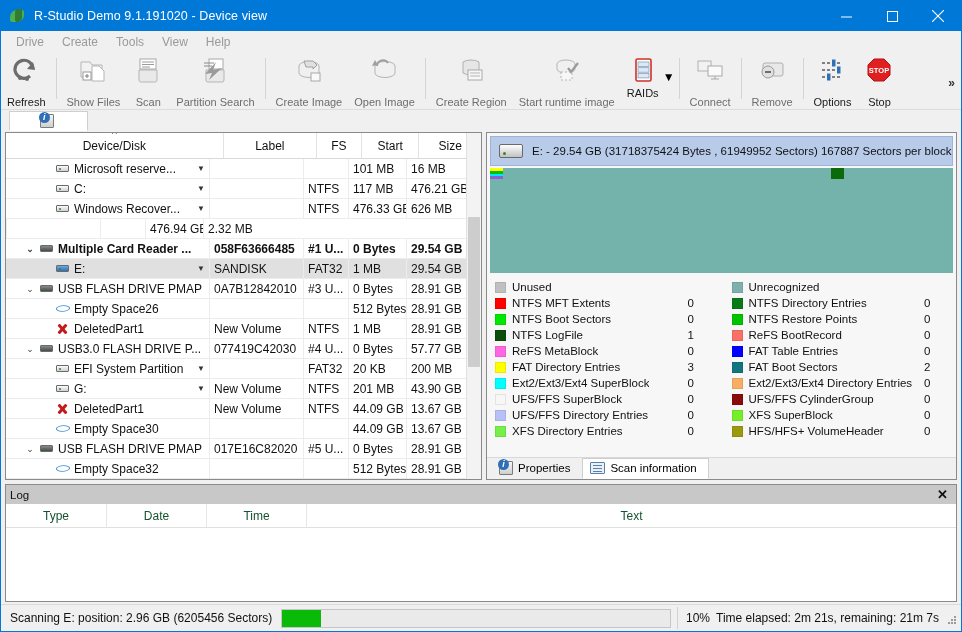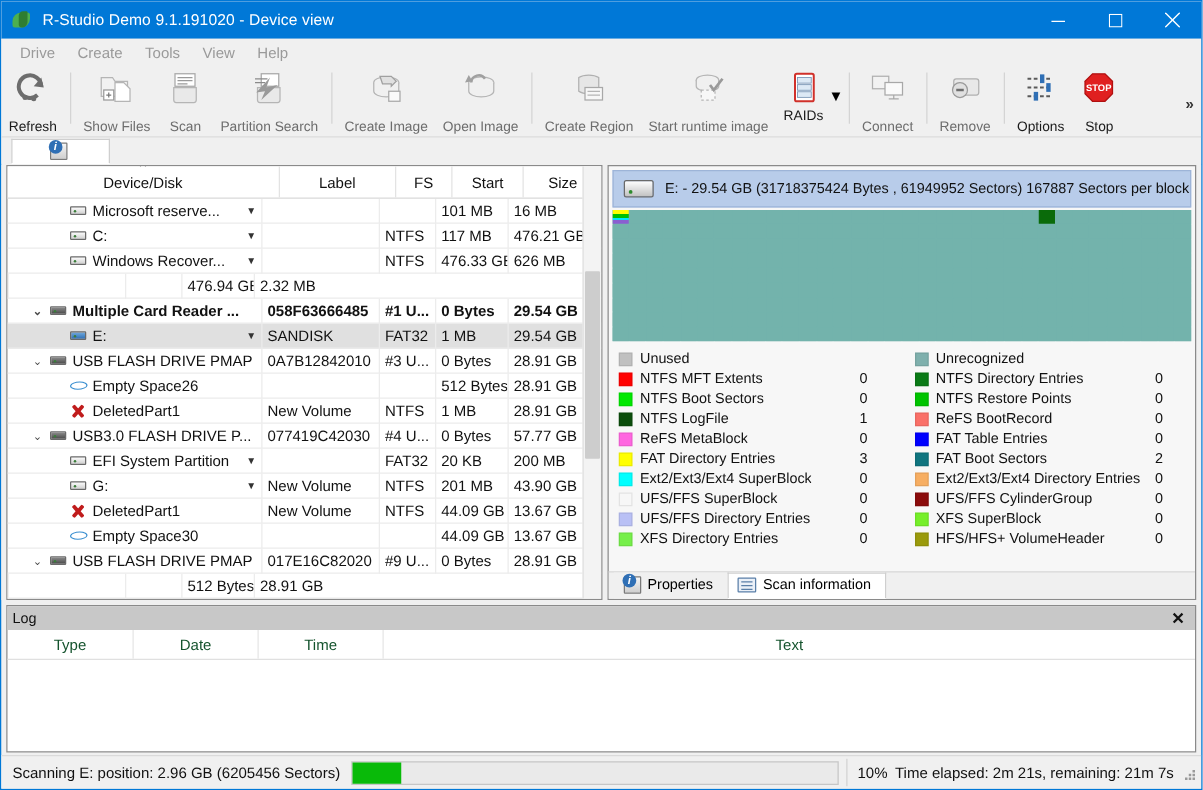--- a/index.html
+++ b/index.html
@@ -590,25 +590,32 @@
           </div>
           <div class="trow">
             <div class="cell dev">
               <span class="expander" style="margin-left:14px">⌄</span>
               <span class="dico">
                 <span class="g-drive dark"></span>
               </span>
               <span class="devname">USB FLASH DRIVE PMAP</span>
             </div>
             <div class="cell lab">017E16C82020</div>
-            <div class="cell fs">#9 U...</div>
+            <div class="cell fs">#5 U...</div>
             <div class="cell st">0 Bytes</div>
             <div class="cell sz">28.91 GB</div>
           </div>
           <div class="trow">
+            <div class="cell dev">
+              <span class="indent" style="width:46px"></span>
+              <span class="dico">
+                <span class="g-empty"></span>
+              </span>
+              <span class="devname">Empty Space32</span>
+            </div>
             <div class="cell lab"></div>
             <div class="cell fs"></div>
             <div class="cell st">512 Bytes</div>
             <div class="cell sz">28.91 GB</div>
           </div>
         </div>
       <div class="tscroll">
         <div class="tthumb" style="top:84px;height:150px;"></div>
       </div>
     </div>

